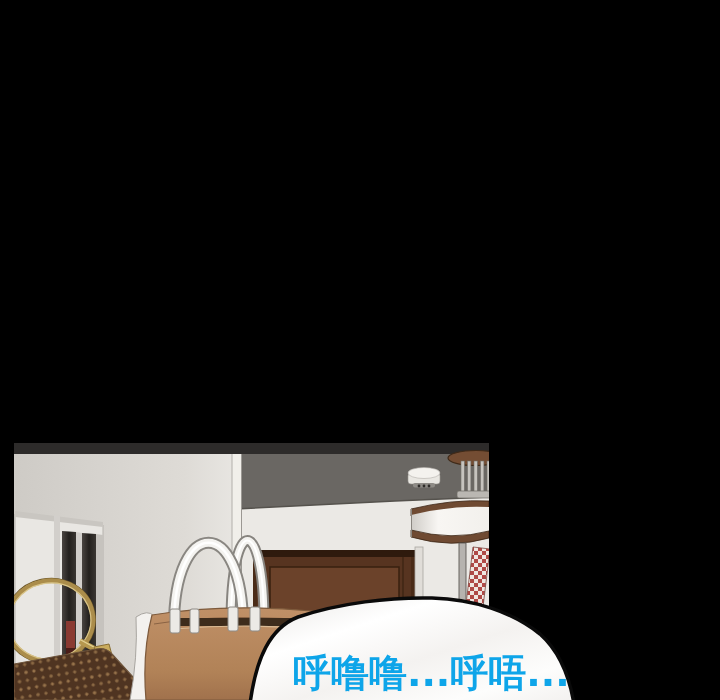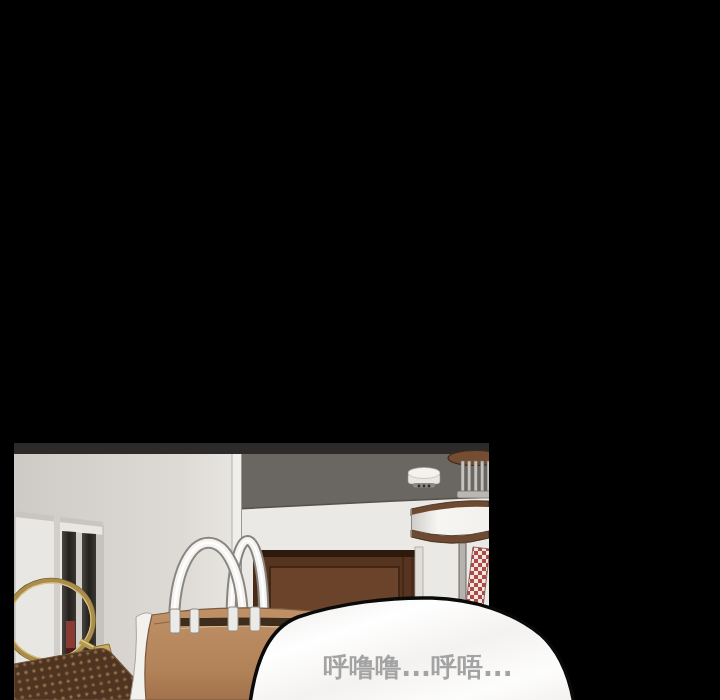--- a/index.html
+++ b/index.html
@@ -2,21 +2,21 @@
 <html><head>
 <meta charset="utf-8">
 <style>
   html,body{margin:0;padding:0;background:#000;}
   .stage{position:relative;width:720px;height:700px;background:#000;overflow:hidden;
          font-family:"DejaVu Sans",sans-serif;}
   .panel{position:absolute;left:14px;top:443px;width:475px;height:257px;overflow:hidden;}
   .panel svg{display:block;}
   .bubble-layer{position:absolute;left:0;top:0;width:720px;height:700px;}
   .bubble-text{position:absolute;left:293px;top:653px;width:250px;text-align:center;
-               font-size:26px;line-height:1.1;font-weight:600;color:#a3a3a3;
+               font-size:38px;line-height:1.1;font-weight:600;color:#0ea5e9;
                letter-spacing:0px;white-space:nowrap;}
 </style>
 </head>
 <body>
 
 <div class="stage">
 
   <div class="panel">
     <svg width="475" height="257" viewBox="0 0 475 257">
       <defs>

